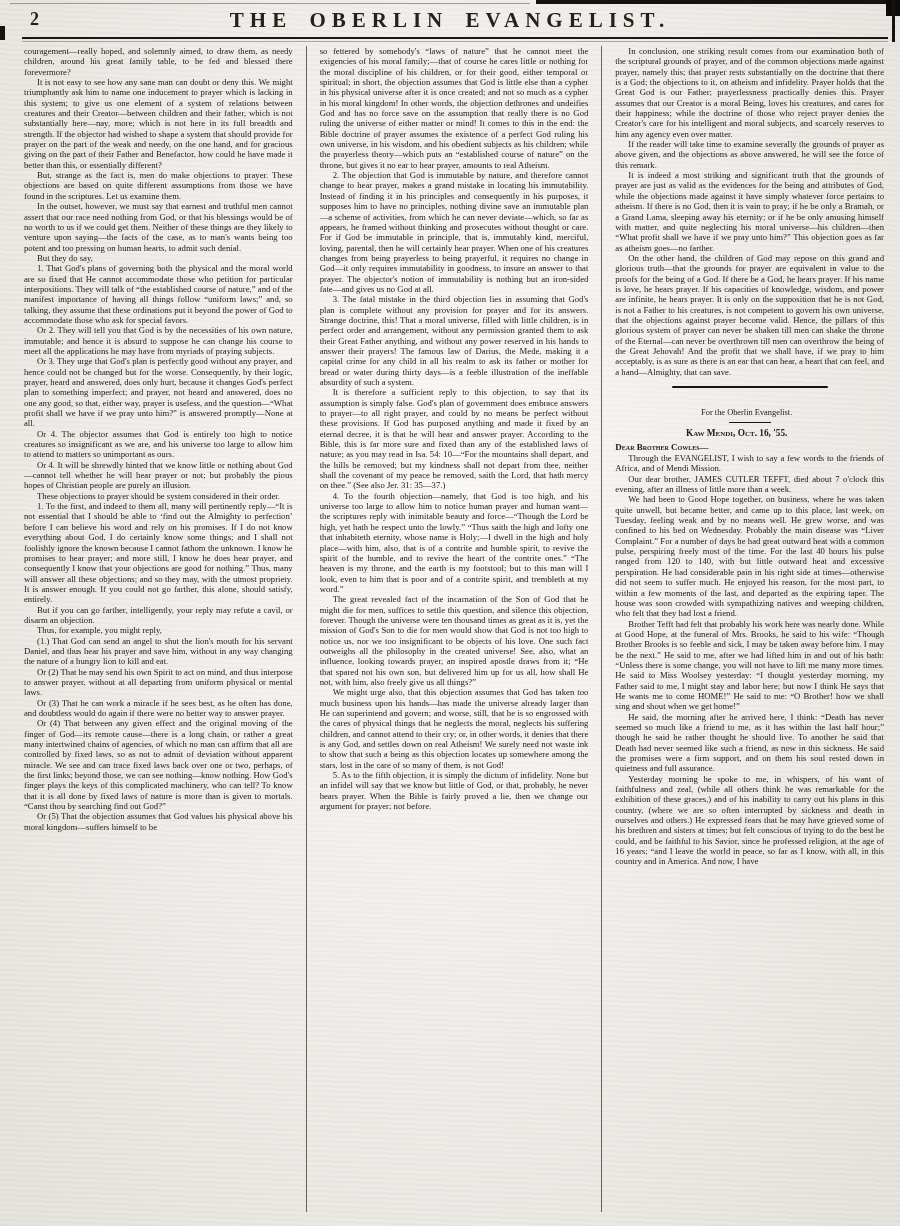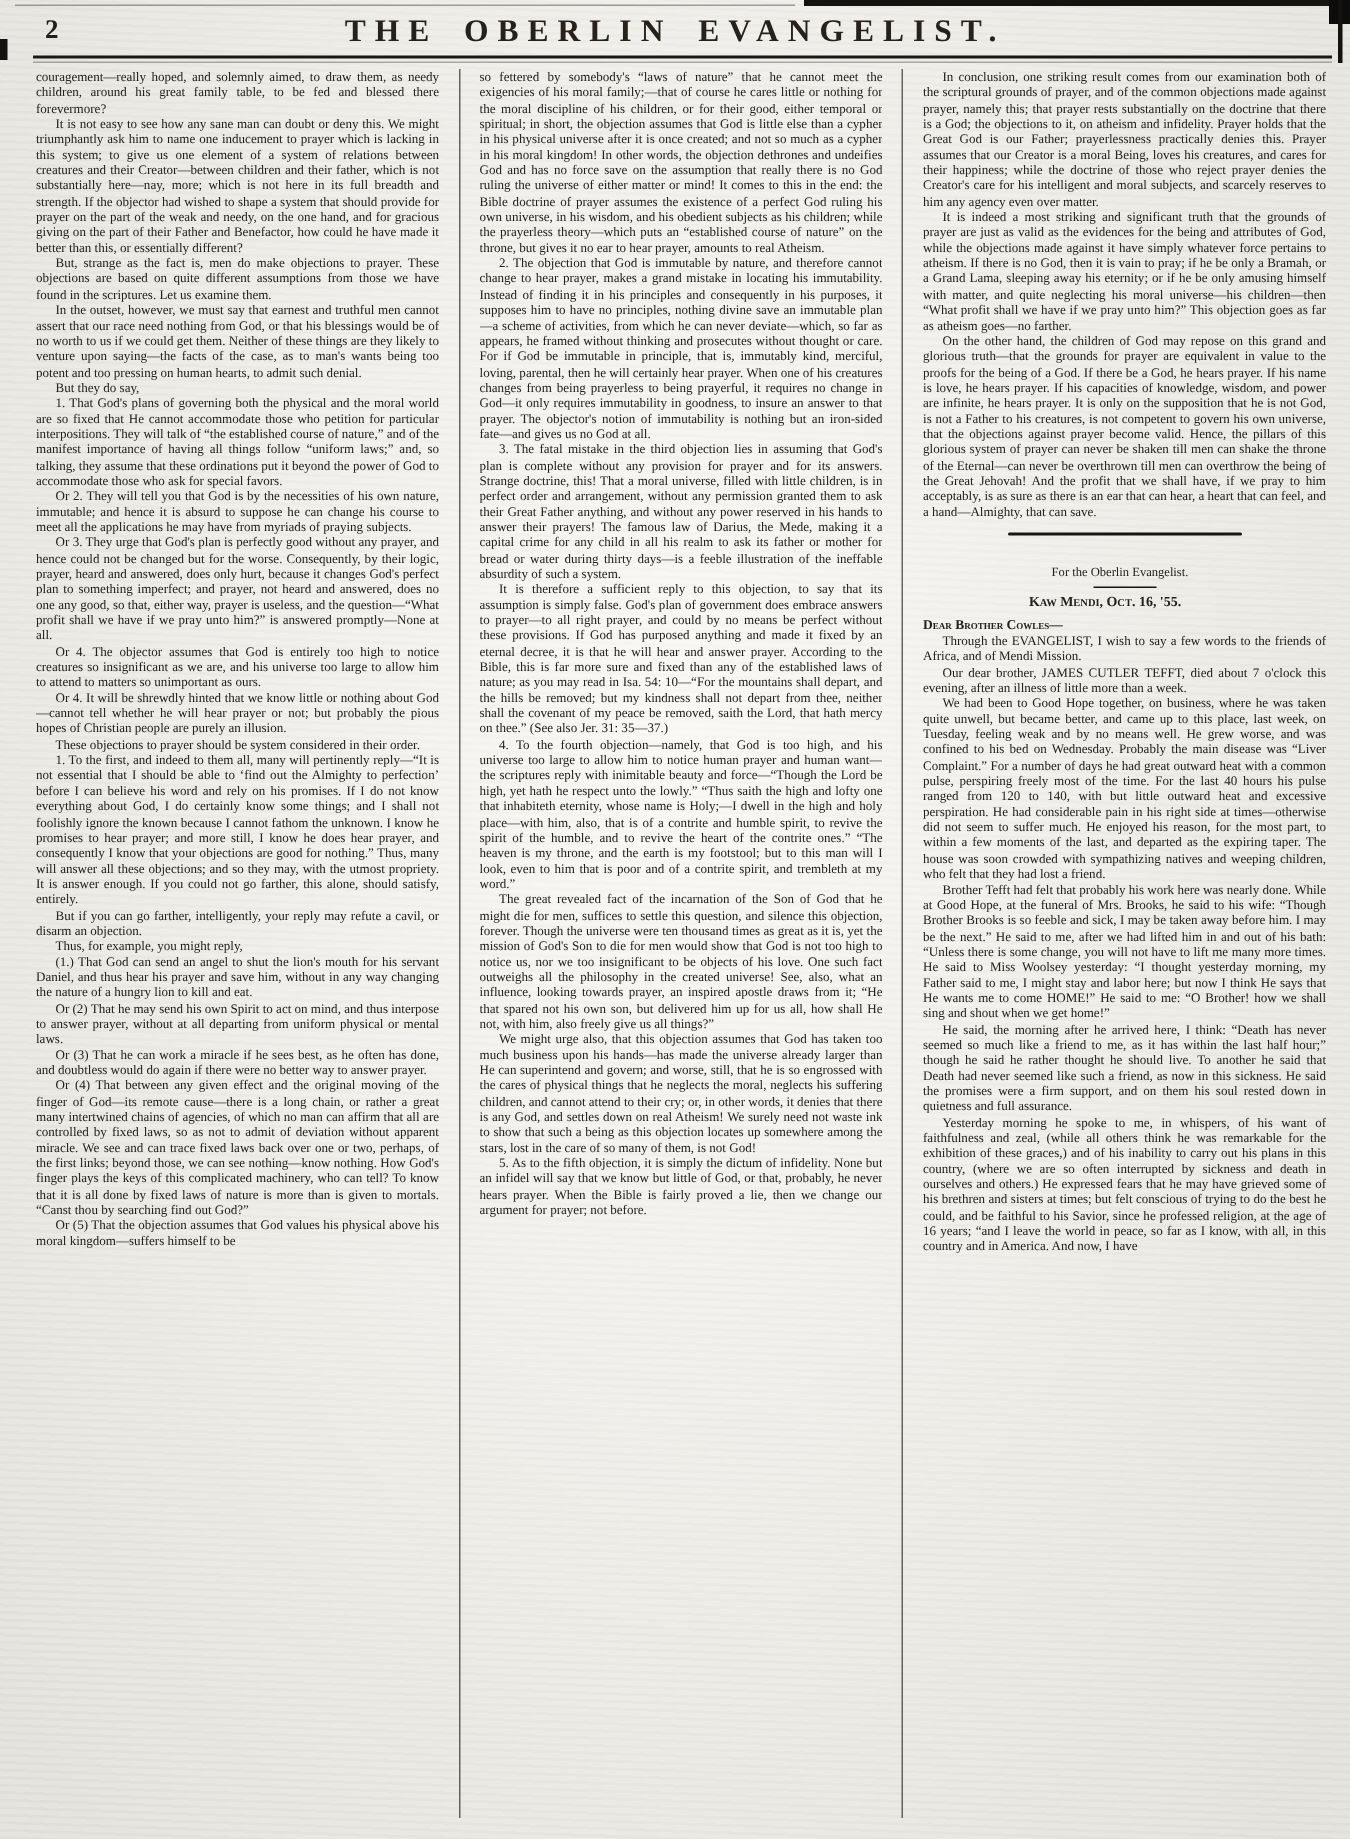--- a/index.html
+++ b/index.html
@@ -101,20 +101,21 @@
         <p class="para">3. The fatal mistake in the third objection lies in assuming that God's plan is complete without any provision for prayer and for its answers.  Strange doctrine, this! That a moral universe, filled with little children, is in perfect order and arrangement, without any permission granted them to ask their Great Father anything, and without any power reserved in his hands to answer their prayers!  The famous law of Darius, the Mede, making it a capital crime for any child in all his realm to ask its father or mother for bread or water during thirty days—is a feeble illustration of the ineffable absurdity of such a system.</p>
         <p class="para">It is therefore a sufficient reply to this objection, to say that its assumption is simply false.  God's plan of government does embrace answers to prayer—to all right prayer, and could by no means be perfect without these provisions.  If God has purposed anything and made it fixed by an eternal decree, it is that he will hear and answer prayer.  According to the Bible, this is far more sure and fixed than any of the established laws of nature; as you may read in Isa. 54: 10—“For the mountains shall depart, and the hills be removed; but my kindness shall not depart from thee, neither shall the covenant of my peace be removed, saith the Lord, that hath mercy on thee.” (See also Jer. 31: 35—37.)</p>
         <p class="para">4. To the fourth objection—namely, that God is too high, and his universe too large to allow him to notice human prayer and human want—the scriptures reply with inimitable beauty and force—“Though the Lord be high, yet hath he respect unto the lowly.”  “Thus saith the high and lofty one that inhabiteth eternity, whose name is Holy;—I dwell in the high and holy place—with him, also, that is of a contrite and humble spirit, to revive the spirit of the humble, and to revive the heart of the contrite ones.”  “The heaven is my throne, and the earth is my footstool; but to this man will I look, even to him that is poor and of a contrite spirit, and trembleth at my word.”</p>
         <p class="para">The great revealed fact of the incarnation of the Son of God that he might die for men, suffices to settle this question, and silence this objection, forever.  Though the universe were ten thousand times as great as it is, yet the mission of God's Son to die for men would show that God is not too high to notice us, nor we too insignificant to be objects of his love.  One such fact outweighs all the philosophy in the created universe!  See, also, what an influence, looking towards prayer, an inspired apostle draws from it; “He that spared not his own son, but delivered him up for us all, how shall He not, with him, also freely give us all things?”</p>
         <p class="para">We might urge also, that this objection assumes that God has taken too much business upon his hands—has made the universe already larger than He can superintend and govern; and worse, still, that he is so engrossed with the cares of physical things that he neglects the moral, neglects his suffering children, and cannot attend to their cry; or, in other words, it denies that there is any God, and settles down on real Atheism!  We surely need not waste ink to show that such a being as this objection locates up somewhere among the stars, lost in the care of so many of them, is not God!</p>
         <p class="para">5. As to the fifth objection, it is simply the dictum of infidelity.  None but an infidel will say that we know but little of God, or that, probably, he never hears prayer. When the Bible is fairly proved a lie, then we change our argument for prayer;  not before.</p>
       </div>
     <div class="col-rule"></div>
     <div class="col">
         <p class="para">In conclusion, one striking result comes from our examination both of the scriptural grounds of prayer, and of the common objections made against prayer, namely this; that prayer rests substantially on the doctrine that there is a God;  the objections to it, on atheism and infidelity.  Prayer holds that the Great God is our Father; prayerlessness practically denies this.  Prayer assumes that our Creator is a moral Being, loves his creatures, and cares for their happiness; while the doctrine of those who reject prayer denies the Creator's care for his intelligent and moral subjects, and scarcely reserves to him any agency even over matter.</p>
+        <p class="para">If the reader will take time to examine severally the grounds of prayer as above given, and the objections as above answered, he will see the force of this remark.</p>
         <p class="para">It is indeed a most striking and significant truth that the grounds of prayer are just as valid as the evidences for the being and attributes of God, while the objections made against it have simply whatever force pertains to atheism. If there is no God, then it is vain to pray; if he be only a Bramah, or a Grand Lama, sleeping away his eternity; or if he be only amusing himself with matter, and quite neglecting his moral universe—his children—then “What profit shall we have if we pray unto him?”  This objection goes as far as atheism goes—no farther.</p>
         <p class="para">On the other hand, the children of God may repose on this grand and glorious truth—that the grounds for prayer are equivalent in value to the proofs for the being of a God. If there be a God, he hears prayer.  If his name is love, he hears prayer.  If his capacities of knowledge, wisdom, and power are infinite, he hears prayer.  It is only on the supposition that he is not God, is not a Father to his creatures, is not competent to govern his own universe, that the objections against prayer become valid.  Hence, the pillars of this glorious system of prayer can never be shaken till men can shake the throne of the Eternal—can never be overthrown till men can overthrow the being of the Great Jehovah!  And the profit that we shall have, if we pray to him acceptably, is as sure as there is an ear that can hear, a heart that can feel, and a hand—Almighty, that can save.</p>
         <div class="rule-wide"></div>
         <div class="credit">For the Oberlin Evangelist.</div>
         <div class="rule-small"></div>
         <div class="dateline">Kaw Mendi, Oct. 16, '55.</div>
         <div class="salutation">Dear Brother Cowles—</div>
         <p class="para">Through the EVANGELIST, I wish to say a few words to the friends of Africa, and of Mendi Mission.</p>
         <p class="para">Our dear brother, JAMES CUTLER TEFFT, died about 7 o'clock this evening, after an illness of little more than a week.</p>
         <p class="para">We had been to Good Hope together, on business, where he was taken quite unwell, but became better, and came up to this place, last week, on Tuesday, feeling weak and by no means well.  He grew worse, and was confined to his bed on Wednesday.  Probably the main disease was “Liver Complaint.”  For a number of days he had great outward heat with a common pulse, perspiring freely most of the time.  For the last 40 hours his pulse ranged from 120 to 140, with but little outward heat and excessive perspiration.  He had considerable pain in his right side at times—otherwise did not seem to suffer much.  He enjoyed his reason, for the most part, to within a few moments of the last, and departed as the expiring taper. The house was soon crowded with sympathizing natives and weeping children, who felt that they had lost a friend.</p>

